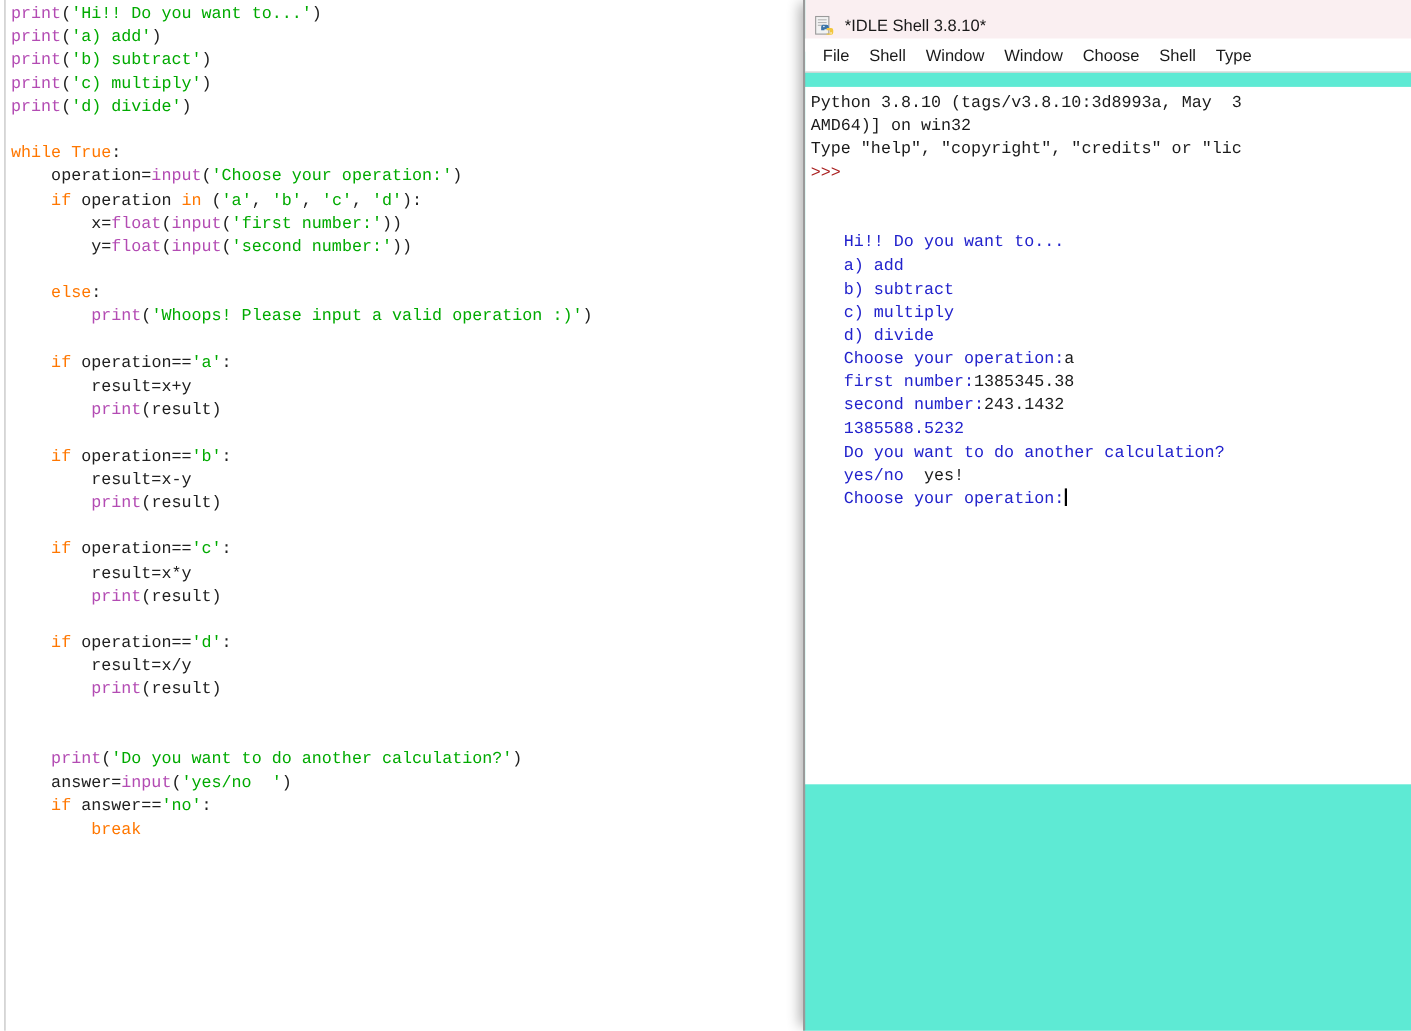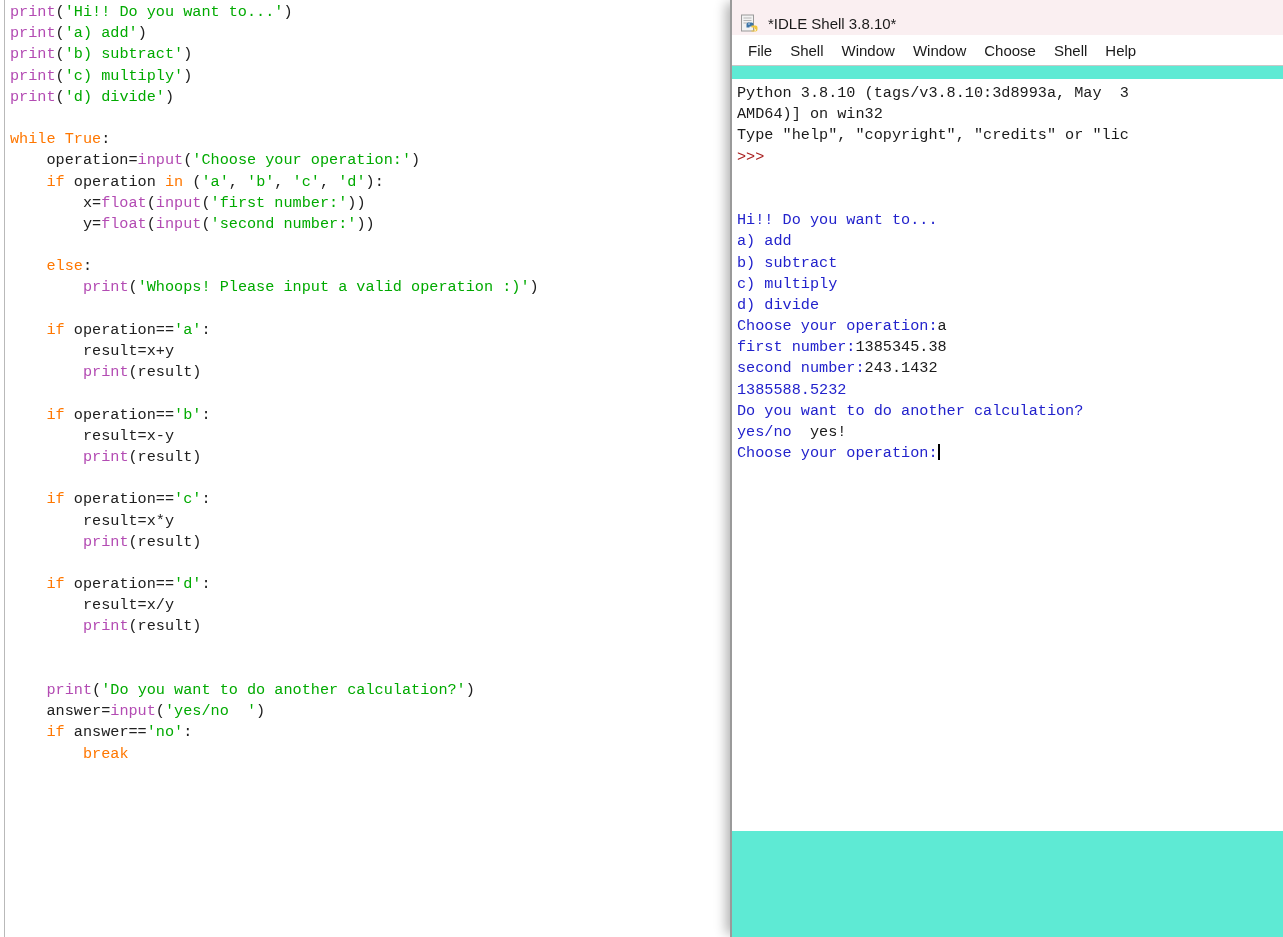--- a/index.html
+++ b/index.html
@@ -111,37 +111,37 @@
     padding: 2px 9px;
     white-space: nowrap;
     cursor: default;
   }
 
   #shell-text {
     position: absolute;
     left: 2px;
     top: 79px;
     width: 551px;
-    height: 752px;
+    height: 634px;
     background: #ffffff;
     overflow: hidden;
   }
   #shell-lines {
     position: absolute;
     left: 5px;
     top: 4px;
     width: 700px;
     font-family: "Liberation Mono", "DejaVu Sans Mono", monospace;
     font-size: 15.2px;
     line-height: 21.2px;
     white-space: pre;
     color: #2222cc;
   }
   .sl { display: block; height: 21.2px; }
-  .s-out   { color: #2222cc; }  
+  .s-out   { color: #2222cc; margin-left: 30px; }  
   .s-in    { color: #1a1a1a; }  
   .s-norm  { color: #1a1a1a; }  
   .s-prompt{ color: #aa2222; }  
   .caret {
     display: inline-block;
     width: 2px;
     height: 16px;
     background: #000000;
     vertical-align: -3px;
   }
@@ -173,19 +173,19 @@
     <span id="shell-title-text">*IDLE Shell 3.8.10*</span>
   </div>
 
   <div id="shell-menubar">
       <div class="menu-item">File</div>
       <div class="menu-item">Shell</div>
       <div class="menu-item">Window</div>
       <div class="menu-item">Window</div>
       <div class="menu-item">Choose</div>
       <div class="menu-item">Shell</div>
-      <div class="menu-item">Help</div>
+      <div class="menu-item">Type</div>
     </div>
 
   <div id="shell-text">
     <div id="shell-lines"><span class="sl"><span class="s-norm">Python 3.8.10 (tags/v3.8.10:3d8993a, May  3</span></span><span class="sl"><span class="s-norm">AMD64)] on win32</span></span><span class="sl"><span class="s-norm">Type "help", "copyright", "credits" or "lic</span></span><span class="sl"><span class="s-prompt">&gt;&gt;&gt;</span></span><span class="sl">&nbsp;</span><span class="sl">&nbsp;</span><span class="sl"><span class="s-out">Hi!! Do you want to...</span></span><span class="sl"><span class="s-out">a) add</span></span><span class="sl"><span class="s-out">b) subtract</span></span><span class="sl"><span class="s-out">c) multiply</span></span><span class="sl"><span class="s-out">d) divide</span></span><span class="sl"><span class="s-out">Choose your operation:</span><span class="s-in">a</span></span><span class="sl"><span class="s-out">first number:</span><span class="s-in">1385345.38</span></span><span class="sl"><span class="s-out">second number:</span><span class="s-in">243.1432</span></span><span class="sl"><span class="s-out">1385588.5232</span></span><span class="sl"><span class="s-out">Do you want to do another calculation?</span></span><span class="sl"><span class="s-out">yes/no  </span><span class="s-in">yes!</span></span><span class="sl"><span class="s-out">Choose your operation:</span><span class="caret"></span></span></div>
   </div>
 </div>
 
 </body></html>

